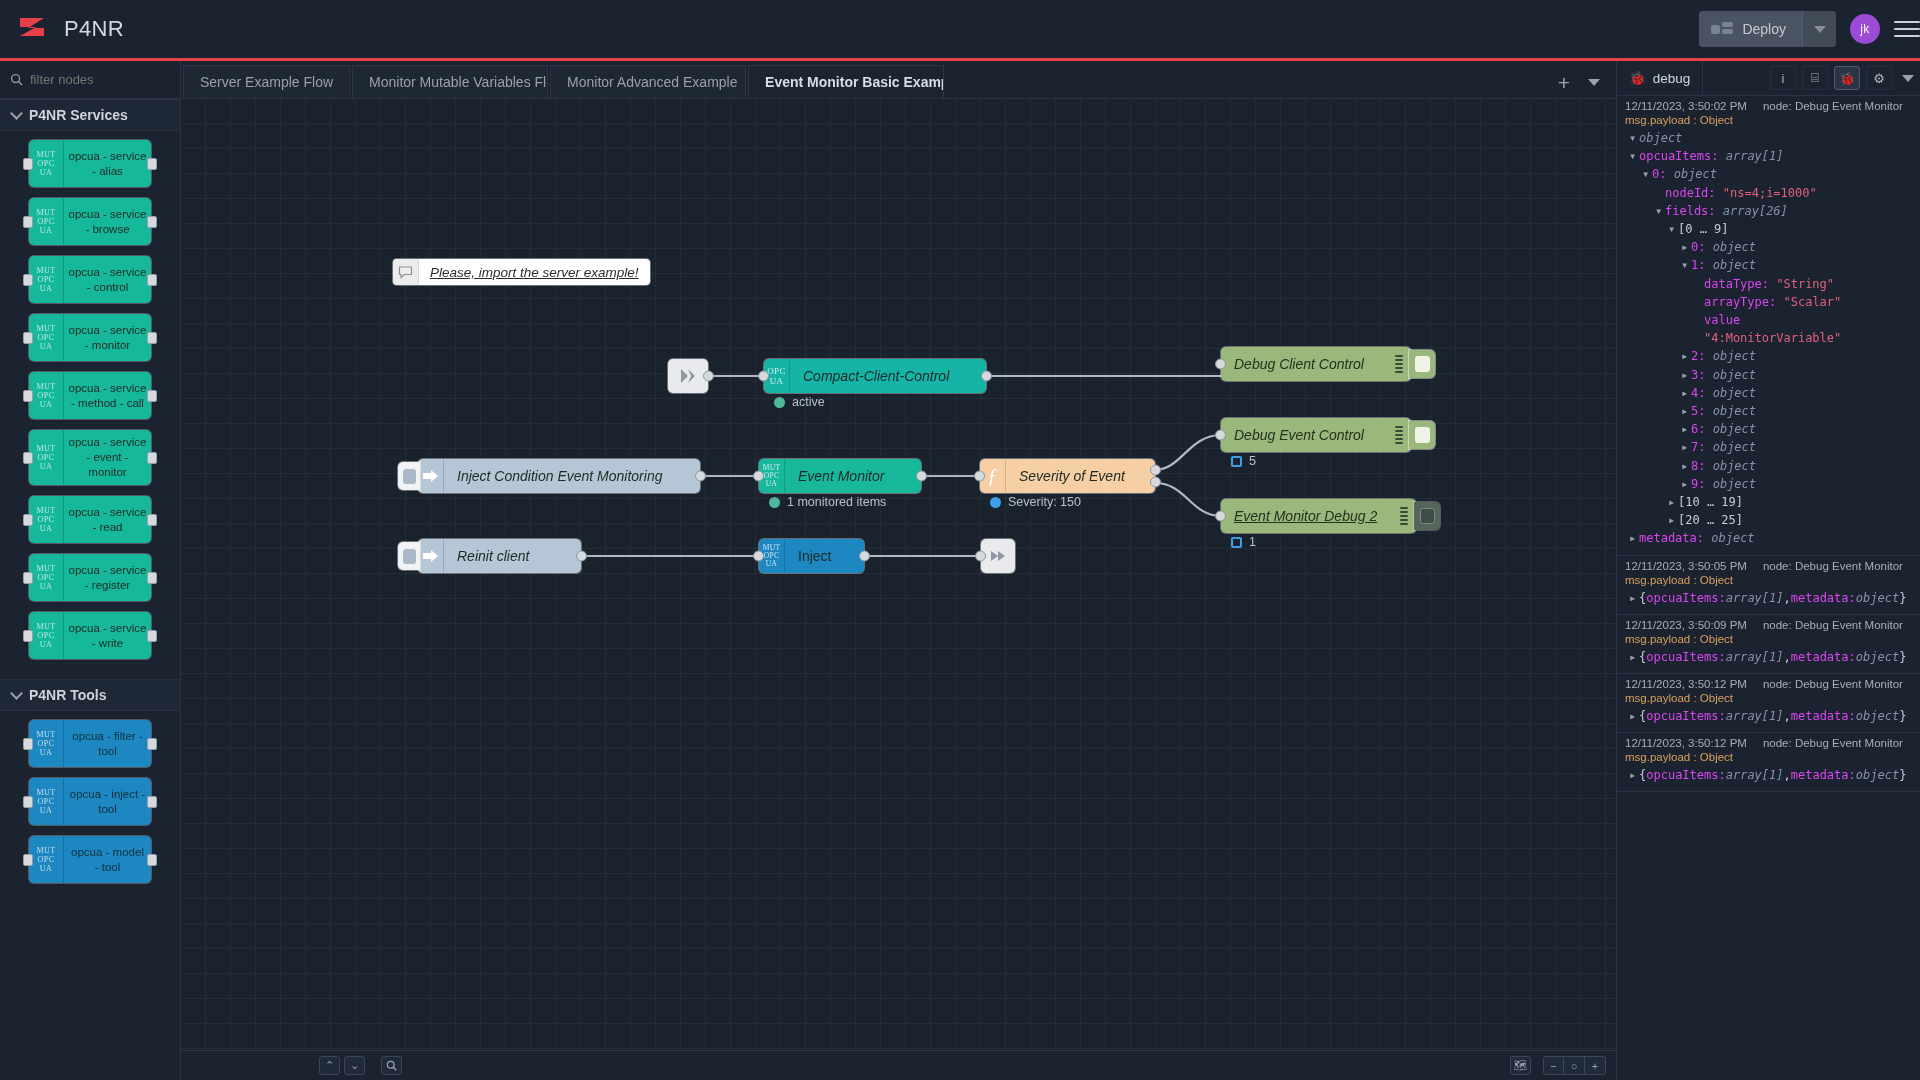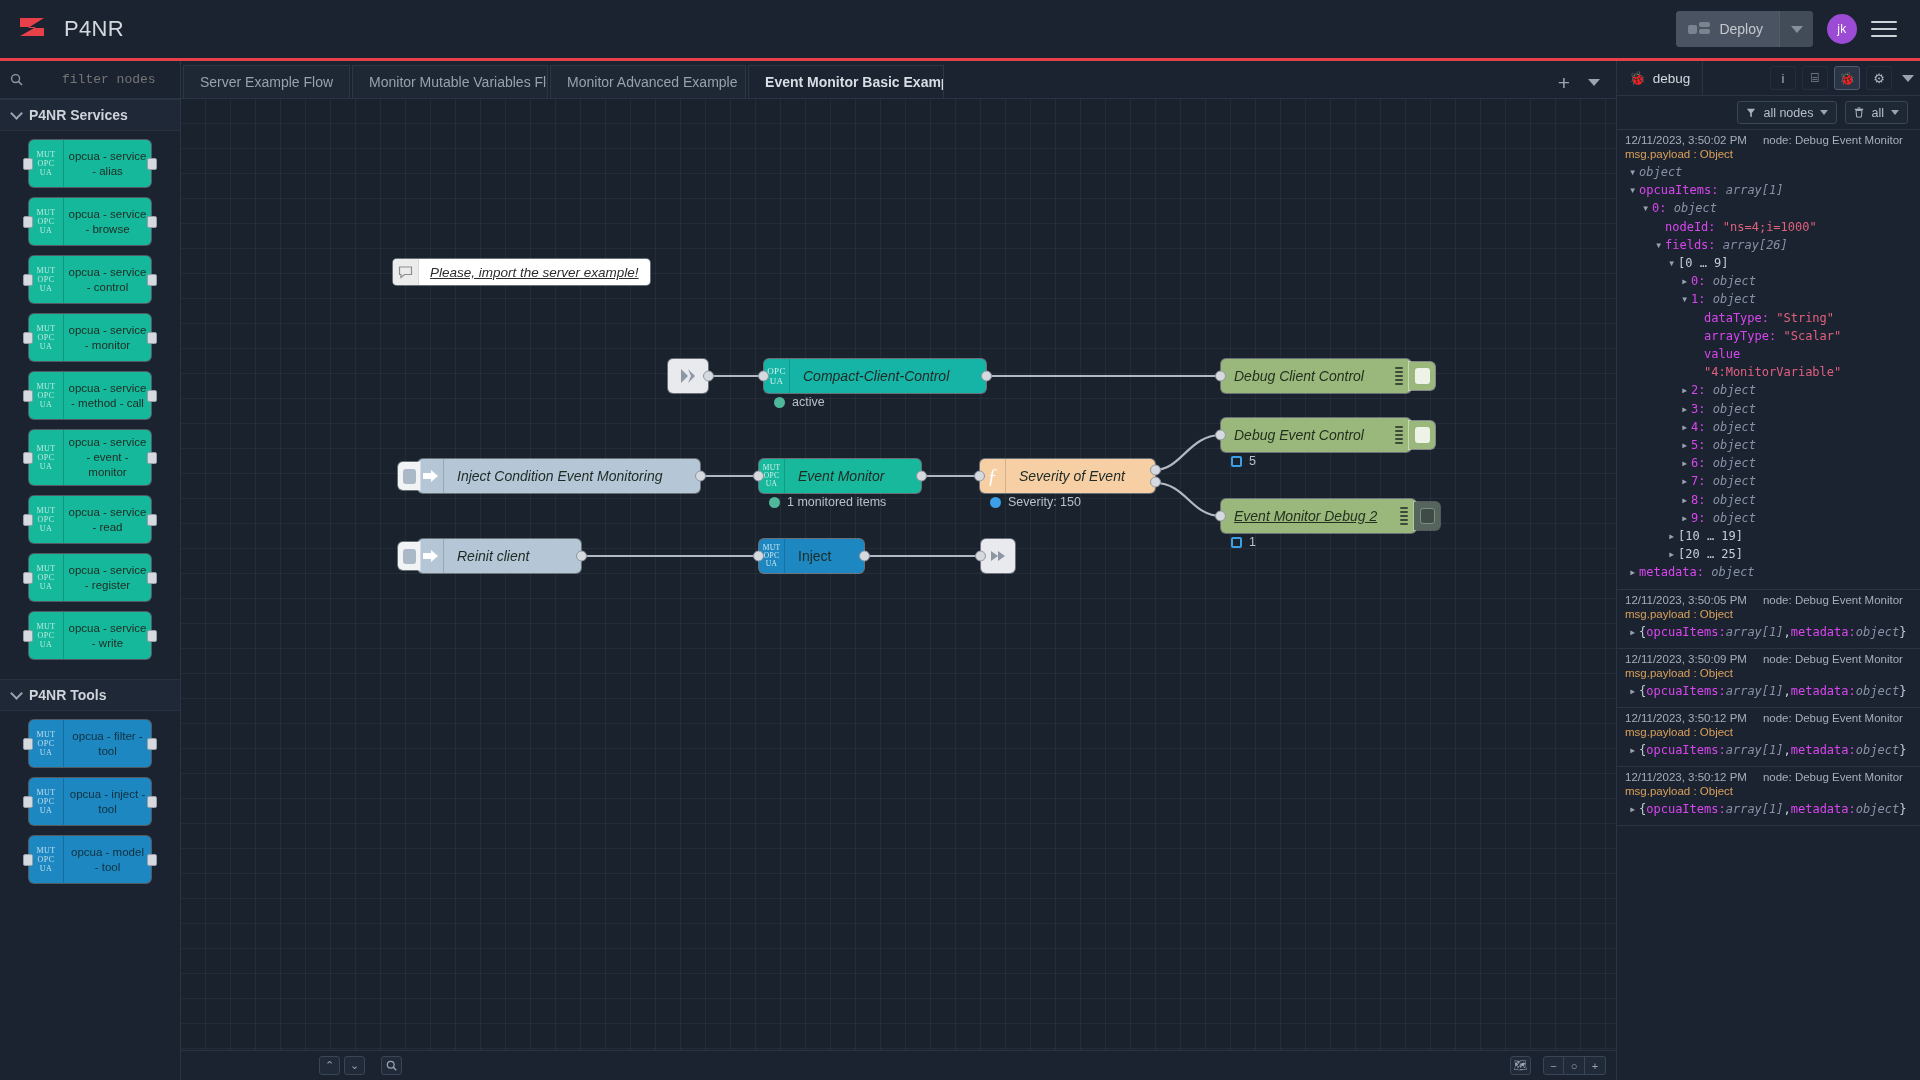--- a/index.html
+++ b/index.html
@@ -6,21 +6,21 @@
   html,body { width:1920px; height:1080px; overflow:hidden; background:#1c2431;
     font-family:"Liberation Sans", sans-serif; color:#d9dde3; }
 
   
   #header { height:61px; background:#1b2330; display:flex; align-items:center;
     border-bottom:3px solid #e8404a; position:relative; }
   #brand { display:flex; align-items:center; padding-left:18px; gap:16px; }
   .logo-mark { width:30px; height:30px; position:relative; }
   .logo-mark svg { display:block; }
   #brand-title { font-size:22px; color:#d5d9df; letter-spacing:.3px; }
-  #header-right { margin-left:auto; display:flex; align-items:center; gap:14px; padding-right:23px; }
+  #header-right { margin-left:auto; display:flex; align-items:center; gap:14px; padding-right:0; }
 
   .deploy-group { display:flex; align-items:stretch; height:36px; border-radius:4px; overflow:hidden;
     background:#4b5563; opacity:.85; }
   .deploy-main { display:flex; align-items:center; gap:9px; padding:0 16px 0 12px; background:#535c6b; }
   .deploy-label { font-size:14px; color:#e2e5ea; }
   .deploy-caret { width:34px; display:flex; align-items:center; justify-content:center; background:#49525f;
     border-left:1px solid #5d6775; }
   .avatar { width:30px; height:30px; border-radius:50%; background:#9c4bd4; color:#fff; font-size:12px;
     display:flex; align-items:center; justify-content:center; letter-spacing:.5px; }
   .hamburger { width:26px; display:flex; flex-direction:column; gap:5px; cursor:pointer; }
@@ -29,21 +29,21 @@
   
   #body { display:flex; height:1019px; }
 
   
   #palette { width:181px; background:#1b2330; border-right:1px solid #2a3444;
     display:flex; flex-direction:column; }
   #palette-search { height:38px; display:flex; align-items:center; gap:7px; padding:0 10px;
     border-bottom:1px solid #2a3444; }
   #palette-search .mag { width:13px; height:13px; flex:none; }
   #palette-search input { background:transparent; border:0; outline:0; color:#9aa3af; font-size:13px;
-    font-family:Liberation Mono, monospace; width:100%;margin-left:32px; }
+    font-family:Liberation Sans, sans-serif; width:100%; }
   #palette-scroll { flex:1; overflow:hidden; position:relative; }
 
   .pal-cat { background:#1f2836; border-bottom:1px solid #28323f; border-top:1px solid #28323f;
     display:flex; align-items:center; gap:8px; padding:7px 12px; }
   .pal-cat-label { font-size:14px; font-weight:bold; color:#cfd4db; }
   .chev { width:9px; height:9px; border-right:2px solid #9aa3af; border-bottom:2px solid #9aa3af;
     transform:rotate(45deg); margin-top:-4px; flex:none; }
   .pal-body { padding:9px 0 9px 0; }
 
   .pal-node { position:relative; margin:0 auto 11px auto; width:122px; min-height:47px; border-radius:5px;
@@ -376,21 +376,21 @@
               <span>UA</span>
             </div>
             <div class="cname">Compact-Client-Control</div>
             <span class="port inp"></span>
             <span class="port out"></span>
             <div class="status">
               <span class="dot" style="background: rgb(79, 184, 154);"></span>
               <span>active</span>
             </div>
           </div>
-          <div class="cnode" style="left: 1040px; top: 260px; width: 190px; background: rgb(154, 184, 123);">
+          <div class="cnode" style="left: 1040px; top: 248px; width: 190px; background: rgb(154, 184, 123);">
             <div class="cname" style="color: rgb(36, 48, 31);">Debug Client Control</div>
             <div class="dbars">
               <i></i>
               <i></i>
               <i></i>
               <i></i>
               <i></i>
             </div>
             <div class="debug-btn">
               <div class="inner"></div>
@@ -553,38 +553,20 @@
         <span>🐞</span>
         <span>debug</span>
       </div>
       <div class="sb-tools">
           <div class="sb-ibtn">i</div>
           <div class="sb-ibtn">⌸</div>
           <div class="sb-ibtn sel">🐞</div>
           <div class="sb-ibtn">⚙</div>
           <span class="caret-down" style="margin-left: 4px;"></span>
         </div>
-    </div>
-    <div id="sb-toolbar">
-      <div class="sb-sel">
-        <svg width="10" height="10" viewBox="0 0 12 12">
-          <path d="M1 1 L11 1 L7 6 L7 11 L5 10 L5 6 Z" fill="#aab2bd"></path>
-        </svg>
-        <span>all nodes</span>
-        <span class="caret-down" style="border-top-width:5px;border-left-width:4px;border-right-width:4px;"></span>
-      </div>
-      <div class="sb-sel">
-        <svg width="10" height="11" viewBox="0 0 12 13">
-          <rect x="1" y="2" width="10" height="1.6" fill="#aab2bd"></rect>
-          <path d="M2.4 4 L9.6 4 L8.8 12 L3.2 12 Z" fill="none" stroke="#aab2bd" stroke-width="1.2"></path>
-          <rect x="4.4" y="0.4" width="3.2" height="1.4" fill="#aab2bd"></rect>
-        </svg>
-        <span>all</span>
-        <span class="caret-down" style="border-top-width:5px;border-left-width:4px;border-right-width:4px;"></span>
-      </div>
     </div>
     <div id="debug-list">
         <div class="dbg-msg">
           <div class="dbg-head">
             <span>12/11/2023, 3:50:02 PM</span>
             <span>node: Debug Event Monitor</span>
           </div>
           <div class="dbg-prop">msg.payload : Object</div>
           <div class="tree">
             <div class="tr" style="padding-left: 4px;"><span class="arrow open"></span><span class="k-type">object</span></div>

